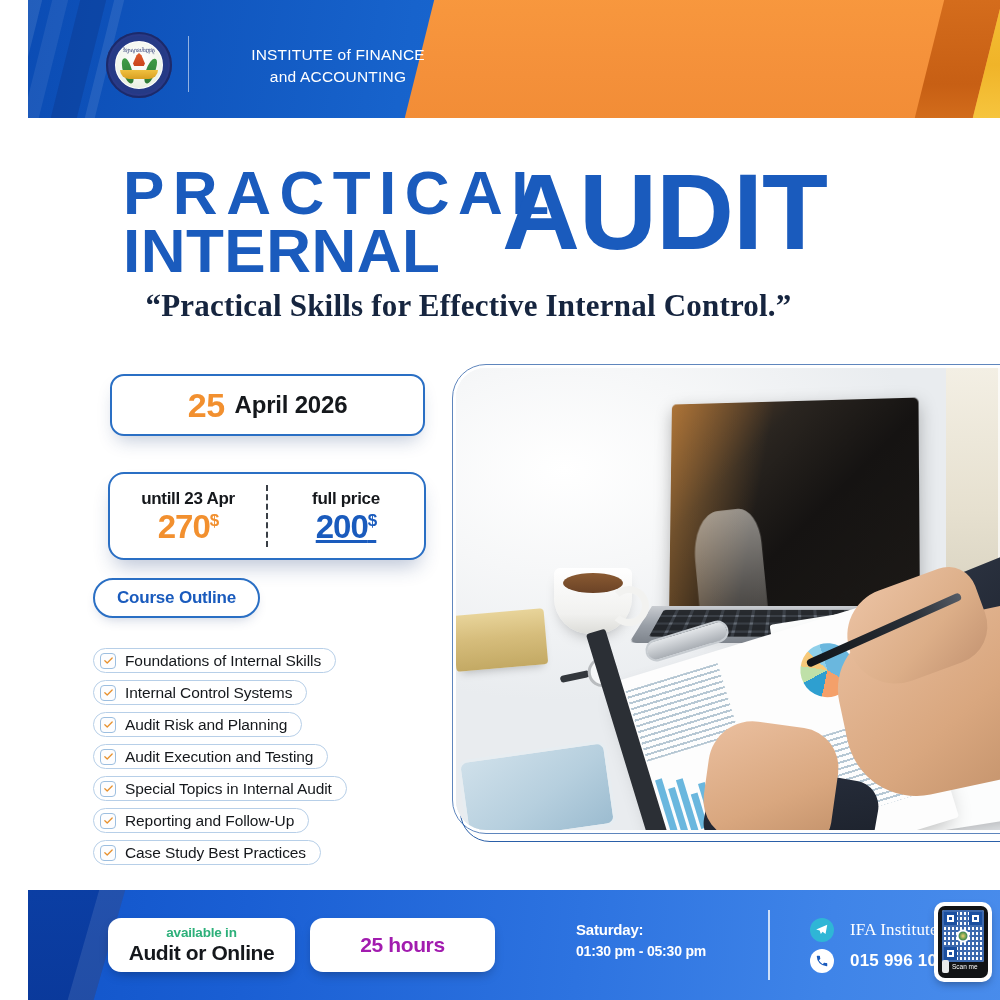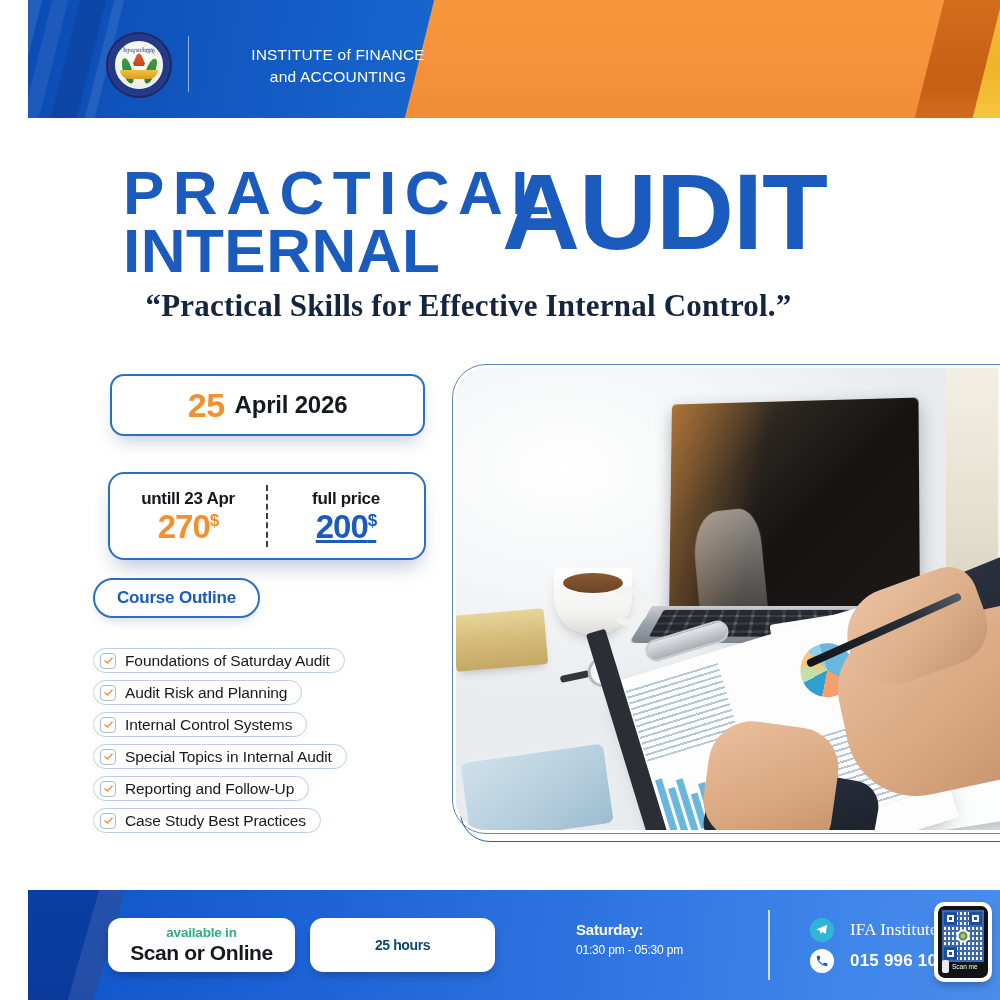--- a/index.html
+++ b/index.html
@@ -475,33 +475,33 @@
   .card-hours { left: 282px; top: 918px; width: 185px; height: 54px; }
   .avail-top {
     font-size: 13.5px; font-weight: 800; color: #2db07a;
     letter-spacing: -0.2px; line-height: 1.15;
   }
   .avail-main {
     font-size: 21px; font-weight: 800; color: #15181c;
     letter-spacing: -0.4px; line-height: 1.15;
   }
   .hours-main {
-    font-size: 14px; font-weight: 800; color: #0c4a6e;
+    font-size: 21px; font-weight: 800; color: #a21caf;
     letter-spacing: -0.4px;
   }
   .ftr-sched {
     position: absolute; left: 548px; top: 921px;
     color: #ffffff;
   }
   .sched-day {
     font-size: 15px; font-weight: 800; letter-spacing: -0.2px;
     margin-bottom: 5px;
   }
   .sched-time {
-    font-size: 12px; font-weight: 400; letter-spacing: -0.2px;
+    font-size: 14px; font-weight: 700; letter-spacing: -0.2px;
   }
   .ftr-vline {
     position: absolute; left: 740px; top: 910px;
     width: 1.5px; height: 70px; background: rgba(255,255,255,0.75);
   }
   .ftr-contact {
     position: absolute; left: 782px; top: 918px;
     display: flex; flex-direction: column; gap: 7px;
   }
   .ctc-row { display: flex; align-items: center; gap: 16px; }
@@ -636,37 +636,45 @@
   </div>
 
   <div class="outline-pill">Course Outline</div>
   <div class="outline-list" id="outline-list">
       <div class="outline-item">
         <span class="chk">
           <svg width="11" height="11" viewBox="0 0 12 12">
             <path d="M2 6.3 L4.6 8.8 L10 3.2" fill="none" stroke="#e8922f" stroke-width="1.4" stroke-linecap="round" stroke-linejoin="round"></path>
           </svg>
         </span>
-        <span class="outline-label">Foundations of Saturday Audit</span>
+        <span class="outline-label">Foundations of Internal Skills</span>
+      </div>
+      <div class="outline-item">
+        <span class="chk">
+          <svg width="11" height="11" viewBox="0 0 12 12">
+            <path d="M2 6.3 L4.6 8.8 L10 3.2" fill="none" stroke="#e8922f" stroke-width="1.4" stroke-linecap="round" stroke-linejoin="round"></path>
+          </svg>
+        </span>
+        <span class="outline-label">Internal Control Systems</span>
       </div>
       <div class="outline-item">
         <span class="chk">
           <svg width="11" height="11" viewBox="0 0 12 12">
             <path d="M2 6.3 L4.6 8.8 L10 3.2" fill="none" stroke="#e8922f" stroke-width="1.4" stroke-linecap="round" stroke-linejoin="round"></path>
           </svg>
         </span>
         <span class="outline-label">Audit Risk and Planning</span>
       </div>
       <div class="outline-item">
         <span class="chk">
           <svg width="11" height="11" viewBox="0 0 12 12">
             <path d="M2 6.3 L4.6 8.8 L10 3.2" fill="none" stroke="#e8922f" stroke-width="1.4" stroke-linecap="round" stroke-linejoin="round"></path>
           </svg>
         </span>
-        <span class="outline-label">Internal Control Systems</span>
+        <span class="outline-label">Audit Execution and Testing</span>
       </div>
       <div class="outline-item">
         <span class="chk">
           <svg width="11" height="11" viewBox="0 0 12 12">
             <path d="M2 6.3 L4.6 8.8 L10 3.2" fill="none" stroke="#e8922f" stroke-width="1.4" stroke-linecap="round" stroke-linejoin="round"></path>
           </svg>
         </span>
         <span class="outline-label">Special Topics in Internal Audit</span>
       </div>
       <div class="outline-item">
@@ -749,21 +757,21 @@
     <div class="ph-hand-l"></div>
   </div>
 
   <div class="footer">
     <div class="ftr-wedge"></div>
     <div class="ftr-wedge2"></div>
   </div>
 
   <div class="ftr-card card-avail">
     <div class="avail-top">available in</div>
-    <div class="avail-main">Scan or Online</div>
+    <div class="avail-main">Audit or Online</div>
   </div>
 
   <div class="ftr-card card-hours">
     <div class="hours-main">25 hours</div>
   </div>
 
   <div class="ftr-sched">
     <div class="sched-day">Saturday:</div>
     <div class="sched-time">01:30 pm - 05:30 pm</div>
   </div>

